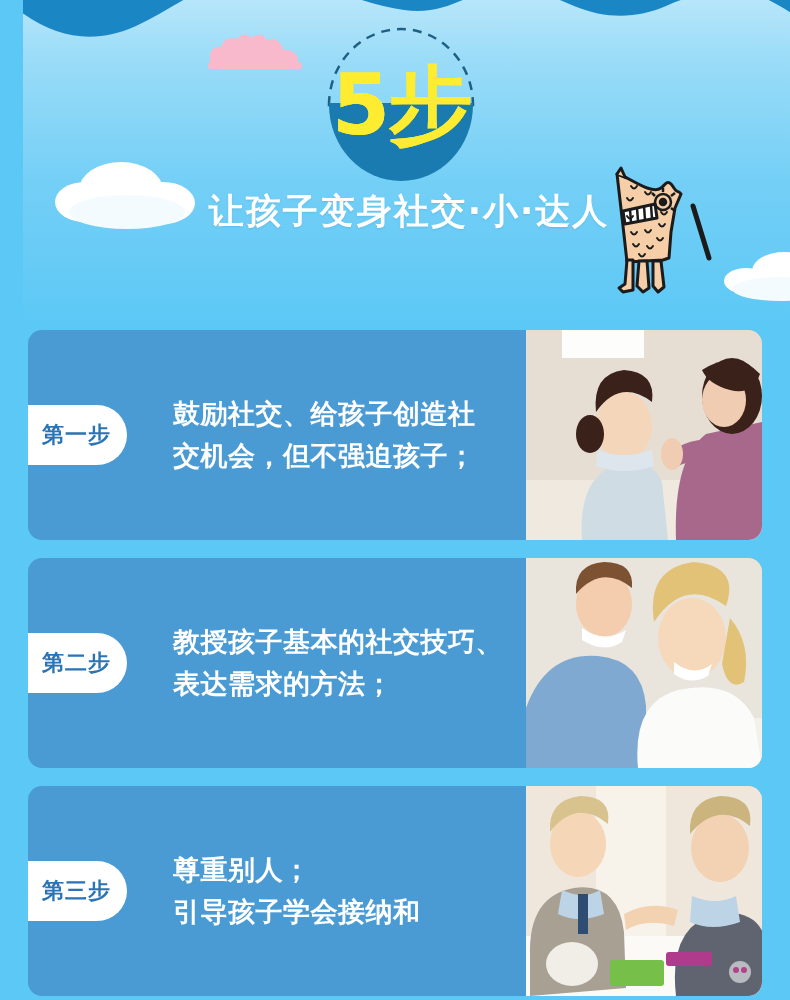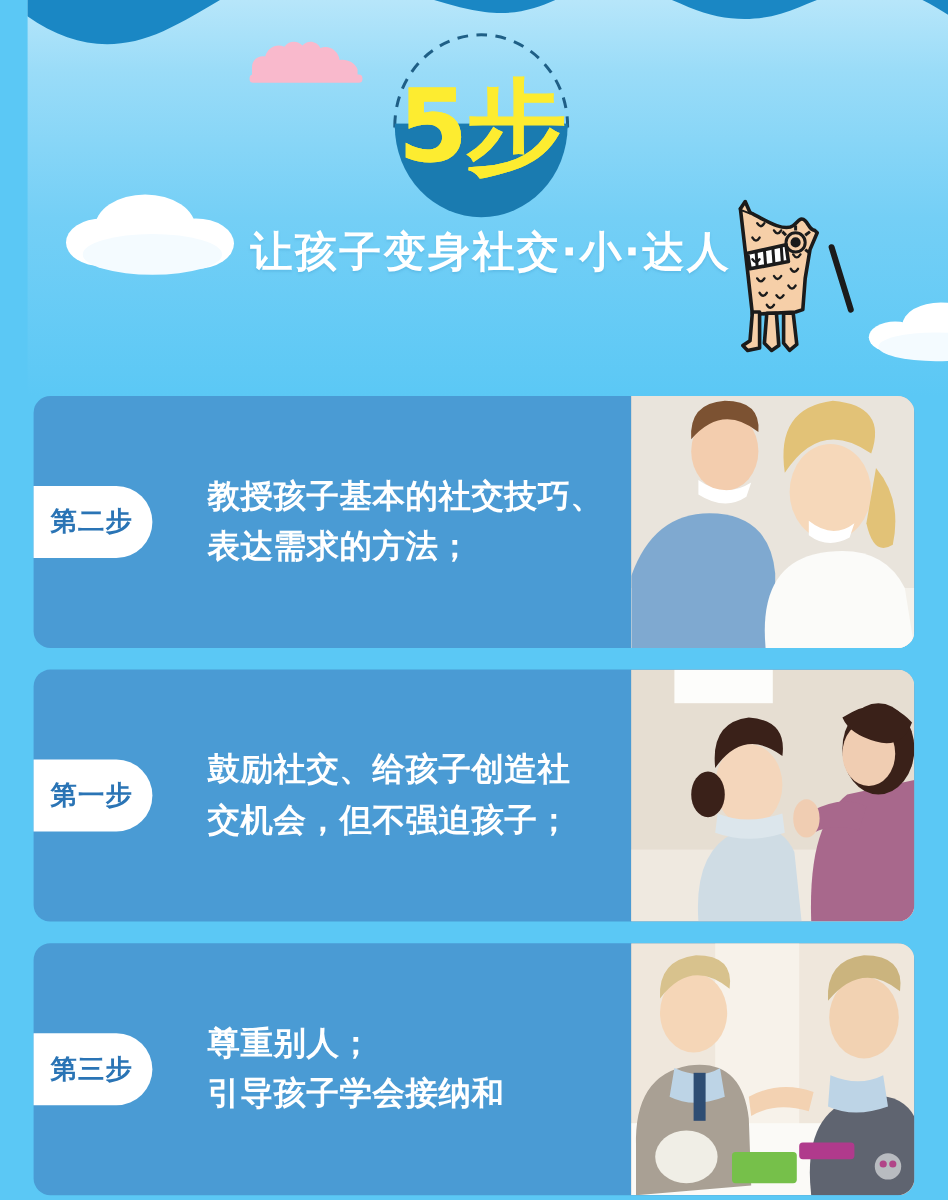--- a/index.html
+++ b/index.html
@@ -261,47 +261,20 @@
         <path d="M60,46 q3,5 6,0"></path>
           <path d="M38,88 q3,5 6,0"></path>
       </g>
     </svg>
   </div>
 
   <div class="cards">
 
     <div class="card">
       <div class="card-body">
-        <div class="step-pill">第二步</div>
-        <div class="step-text">
-          <div>教授孩子基本的社交技巧、</div>
-          <div>表达需求的方法；</div>
-        </div>
-      </div>
-      <div class="card-photo">
-        <svg viewBox="0 0 236 210" preserveAspectRatio="xMidYMid slice">
-          <rect width="236" height="210" fill="#e9e4dc"></rect>
-          <rect x="0" y="160" width="236" height="50" fill="#f4f1eb"></rect>
-
-          <path d="M0,150 q20,-56 72,-52 q44,4 48,50 l0,62 L0,210 Z" fill="#7fa9d0"></path>
-          <ellipse cx="78" cy="46" rx="28" ry="33" fill="#f3cdae"></ellipse>
-          <path d="M50,36 q26,-30 56,-6 q2,-26 -28,-26 q-30,2 -28,32Z" fill="#7c5232"></path>
-          <path d="M56,70 q22,16 44,2 l-4,12 q-18,12 -40,-2Z" fill="#fff"></path>
-
-          <path d="M112,210 q-6,-66 40,-78 q56,-12 76,28 l8,50 Z" fill="#fbfbf9"></path>
-          <ellipse cx="166" cy="80" rx="34" ry="40" fill="#f6d8ba"></ellipse>
-          <path d="M128,64 q30,-46 72,-16 q14,-40 -32,-44 q-48,6 -40,60Z" fill="#e2c277"></path>
-          <path d="M204,60 q22,26 14,64 q-16,10 -22,-18Z" fill="#e2c277"></path>
-          <path d="M148,104 q20,16 38,2 l-4,12 q-18,10 -34,-2Z" fill="#fff"></path>
-        </svg>
-      </div>
-    </div>
-
-    <div class="card">
-      <div class="card-body">
         <div class="step-pill">第一步</div>
         <div class="step-text">
           <div>鼓励社交、给孩子创造社</div>
           <div>交机会，但不强迫孩子；</div>
         </div>
       </div>
       <div class="card-photo">
         <svg viewBox="0 0 236 210" preserveAspectRatio="xMidYMid slice">
           <rect width="236" height="210" fill="#e6ded2"></rect>
           <rect x="36" y="0" width="82" height="28" fill="#fdfdfb"></rect>
@@ -312,20 +285,47 @@
           <ellipse cx="198" cy="70" rx="22" ry="27" fill="#f0cdb2"></ellipse>
           <path d="M176,40 q34,-22 58,4 q-8,22 -30,16 q-22,-6 -28,-20Z" fill="#3a2119"></path>
           <path d="M150,118 q26,-14 46,-4 l-6,20 q-22,-6 -38,2Z" fill="#a8688c"></path>
           <ellipse cx="146" cy="124" rx="11" ry="16" fill="#f0cdb2"></ellipse>
 
           <path d="M56,210 q-4,-58 30,-74 q36,-14 50,16 l6,58 Z" fill="#cfdce4"></path>
           <ellipse cx="98" cy="96" rx="28" ry="34" fill="#f4d6bb"></ellipse>
           <path d="M70,82 q24,-34 56,-10 q4,-30 -28,-32 q-32,4 -28,42Z" fill="#3a2119"></path>
           <ellipse cx="64" cy="104" rx="14" ry="19" fill="#3a2119"></ellipse>
           <path d="M126,120 q-30,10 -54,0 l-2,16 q28,10 58,0Z" fill="#dce6ec"></path>
+        </svg>
+      </div>
+    </div>
+
+    <div class="card">
+      <div class="card-body">
+        <div class="step-pill">第二步</div>
+        <div class="step-text">
+          <div>教授孩子基本的社交技巧、</div>
+          <div>表达需求的方法；</div>
+        </div>
+      </div>
+      <div class="card-photo">
+        <svg viewBox="0 0 236 210" preserveAspectRatio="xMidYMid slice">
+          <rect width="236" height="210" fill="#e9e4dc"></rect>
+          <rect x="0" y="160" width="236" height="50" fill="#f4f1eb"></rect>
+
+          <path d="M0,150 q20,-56 72,-52 q44,4 48,50 l0,62 L0,210 Z" fill="#7fa9d0"></path>
+          <ellipse cx="78" cy="46" rx="28" ry="33" fill="#f3cdae"></ellipse>
+          <path d="M50,36 q26,-30 56,-6 q2,-26 -28,-26 q-30,2 -28,32Z" fill="#7c5232"></path>
+          <path d="M56,70 q22,16 44,2 l-4,12 q-18,12 -40,-2Z" fill="#fff"></path>
+
+          <path d="M112,210 q-6,-66 40,-78 q56,-12 76,28 l8,50 Z" fill="#fbfbf9"></path>
+          <ellipse cx="166" cy="80" rx="34" ry="40" fill="#f6d8ba"></ellipse>
+          <path d="M128,64 q30,-46 72,-16 q14,-40 -32,-44 q-48,6 -40,60Z" fill="#e2c277"></path>
+          <path d="M204,60 q22,26 14,64 q-16,10 -22,-18Z" fill="#e2c277"></path>
+          <path d="M148,104 q20,16 38,2 l-4,12 q-18,10 -34,-2Z" fill="#fff"></path>
         </svg>
       </div>
     </div>
 
     <div class="card">
       <div class="card-body">
         <div class="step-pill">第三步</div>
         <div class="step-text">
           <div>尊重别人；</div>
           <div>引导孩子学会接纳和</div>

